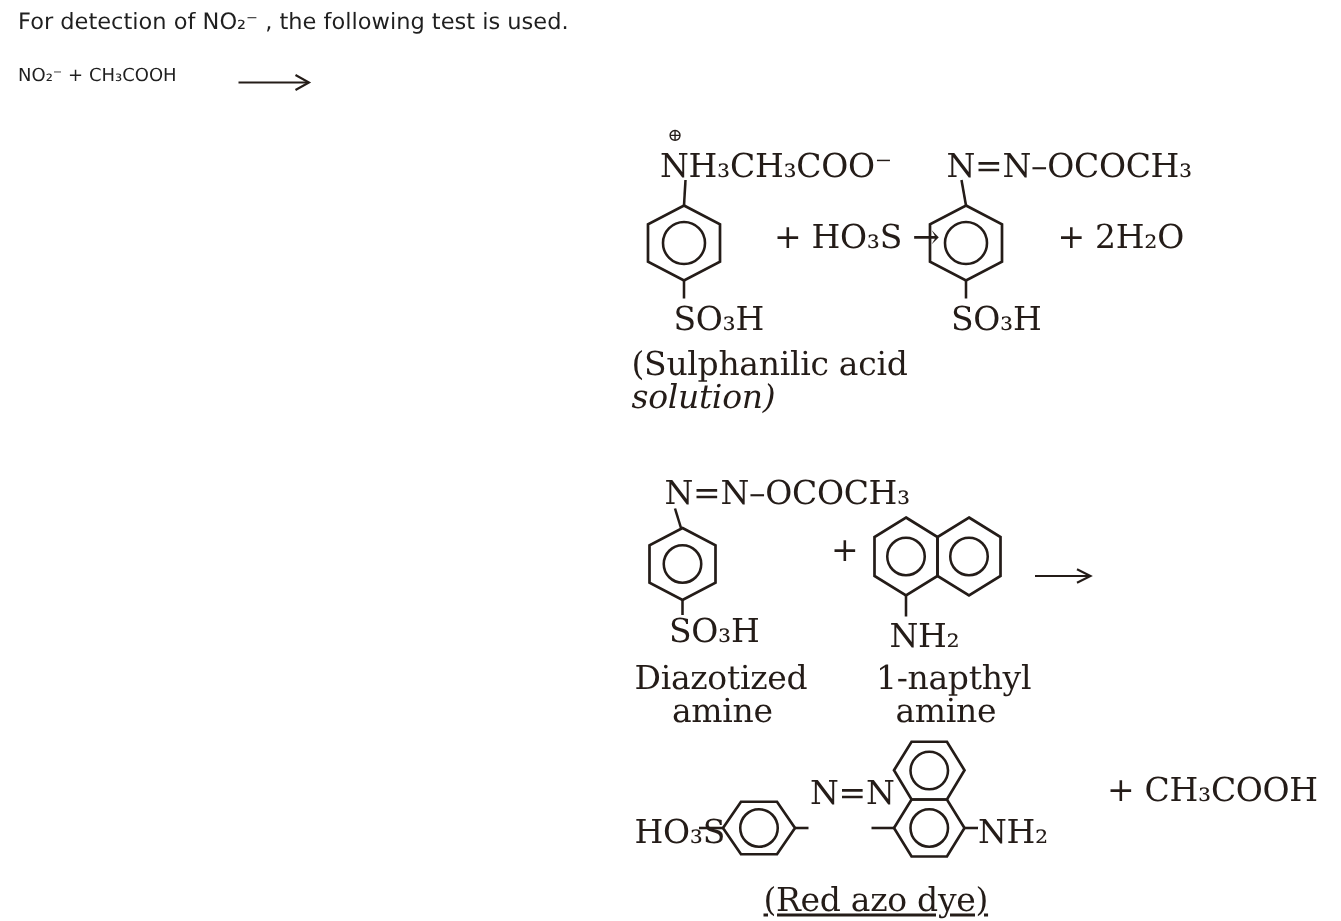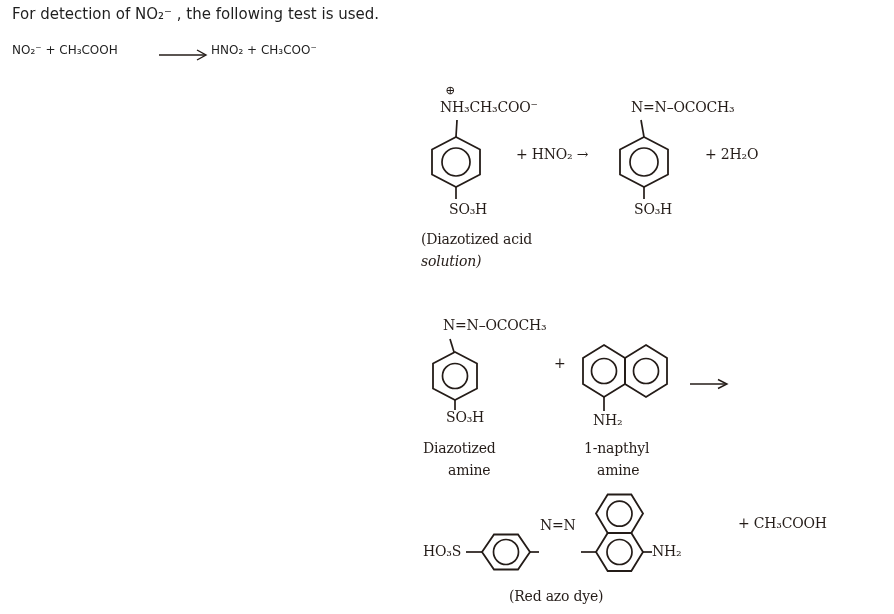--- a/index.html
+++ b/index.html
@@ -8,64 +8,63 @@
     background:#ffffff; overflow:hidden;
   }
   .lbl { position:absolute; white-space:nowrap; }
   .sans {
     font-family:"DejaVu Sans","Liberation Sans",sans-serif;
     color:#1f1f1f; font-size:15px;text-align:center;
   }
   .eq { font-size:12px; }
   .chem {
     font-family:"DejaVu Serif","Liberation Serif",serif;
-    color:#241c18; font-size:14px; letter-spacing:-0.2px;
+    color:#241c18; font-size:22px; letter-spacing:-0.2px;
   }
   .charge { font-size:12px; }
   svg.struct { position:absolute; left:0; top:0; pointer-events:none; }
   svg.struct * { stroke:#241c18; fill:none; }
   .bond { stroke-width:1.7; }
   .ring { stroke-width:1.8; }
   .arc  { stroke-width:1.7; }
   .arrowline { stroke-width:1.4; }
 </style>
 </head>
 <body>
 
 <div class="page">
 
   <span class="lbl sans" style="left:12px; top:5px;">For detection of NO₂⁻ , the following test is used.</span>
 
   <span class="lbl sans eq" style="left:12px; top:43px;">NO₂⁻ + CH₃COOH</span>
-  <span class="lbl sans eq" style="left:211px; top:43px;">HNO₂ + CH₃COO⁻</span>
 
   <span class="lbl chem charge" style="left:445px; top:83px;">⊕</span>
   <span class="lbl chem" style="left:440px; top:99px;">NH₃CH₃COO⁻</span>
-  <span class="lbl chem" style="left:516px; top:146px;">+ HNO₂ →</span>
+  <span class="lbl chem" style="left:516px; top:146px;">+ HO₃S →</span>
   <span class="lbl chem" style="left:631px; top:99px;">N=N–OCOCH₃</span>
   <span class="lbl chem" style="left:705px; top:146px;">+ 2H₂O</span>
   <span class="lbl chem" style="left:449px; top:201px;">SO₃H</span>
   <span class="lbl chem" style="left:634px; top:201px;">SO₃H</span>
-  <span class="lbl chem" style="left:421px; top:231px;">(Diazotized acid</span>
+  <span class="lbl chem" style="left:421px; top:231px;">(Sulphanilic acid</span>
   <span class="lbl chem" style="left:421px; top:253px;font-style:italic;">solution)</span>
 
   <span class="lbl chem" style="left:443px; top:317px;">N=N–OCOCH₃</span>
   <span class="lbl chem" style="left:446px; top:409px;">SO₃H</span>
   <span class="lbl chem" style="left:423px; top:440px;">Diazotized</span>
   <span class="lbl chem" style="left:448px; top:462px;">amine</span>
   <span class="lbl chem" style="left:554px; top:355px;">+</span>
   <span class="lbl chem" style="left:593px; top:412px;">NH₂</span>
   <span class="lbl chem" style="left:584px; top:440px;">1-napthyl</span>
   <span class="lbl chem" style="left:597px; top:462px;">amine</span>
 
   <span class="lbl chem" style="left:423px; top:543px;">HO₃S</span>
   <span class="lbl chem" style="left:540px; top:517px;">N=N</span>
   <span class="lbl chem" style="left:652px; top:543px;">NH₂</span>
   <span class="lbl chem" style="left:690px; top:515px;margin-left:48px;">+ CH₃COOH</span>
-  <span class="lbl chem" style="left:509px; top:588px;">(Red azo dye)</span>
+  <span class="lbl chem" style="left:509px; top:588px;text-decoration:underline;">(Red azo dye)</span>
 
   <svg class="struct" width="894" height="614" viewBox="0 0 894 614">
 
     <g>
       <line class="arrowline" x1="159" y1="55" x2="205" y2="55"></line>
       <polyline class="arrowline" points="197,50 206,55 197,60"></polyline>
     </g>
 
     <g>
       <line class="bond" x1="457" y1="120" x2="456" y2="137"></line>

